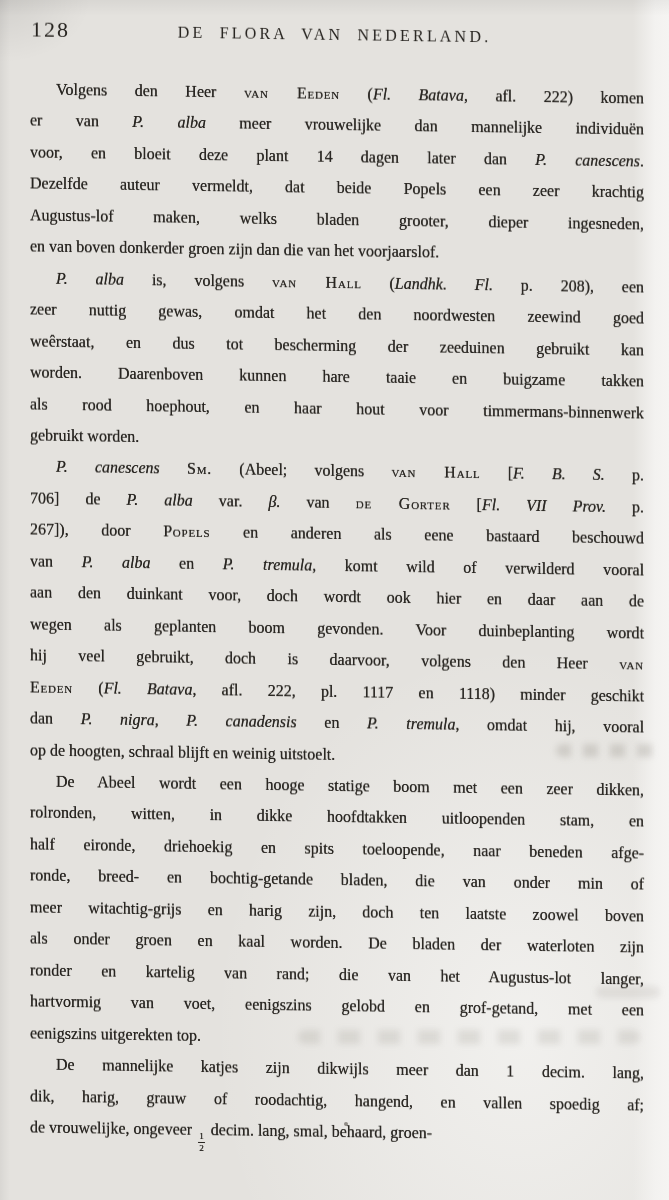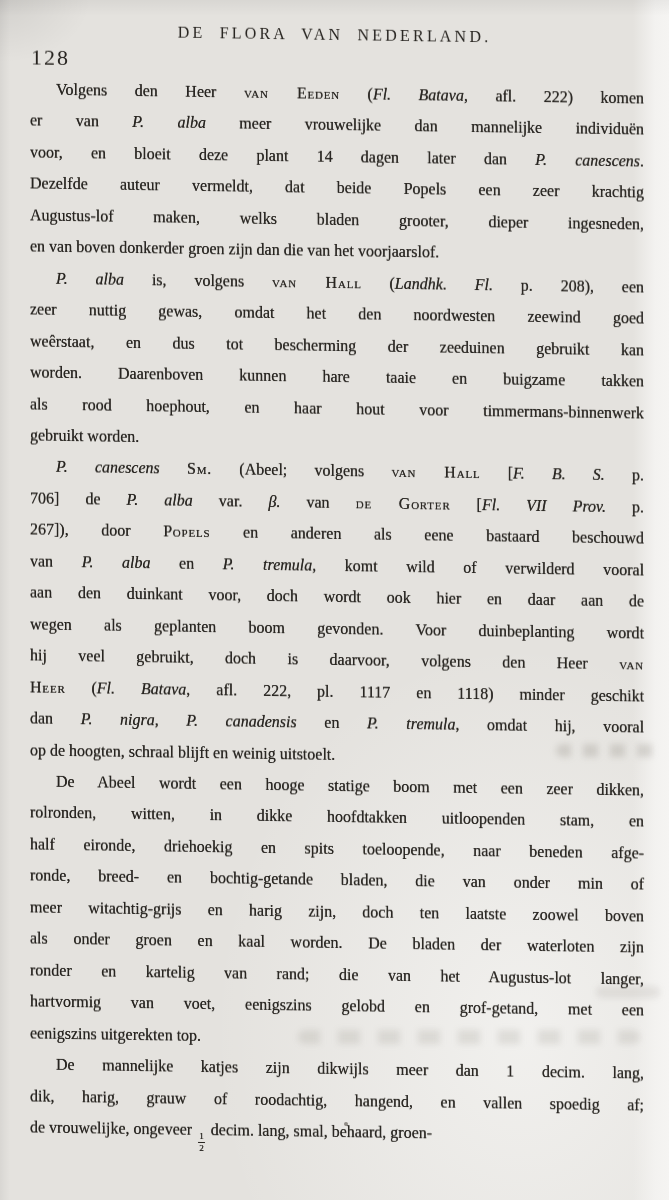--- a/index.html
+++ b/index.html
@@ -27,21 +27,20 @@
     transform-origin: 0 0;
     filter: blur(0.3px);
   }
 
   .pagenum {
     position: absolute;
     left: 31px;
     top: 16px;
     font-size: 22px;
     letter-spacing: 2px;
-    margin-top: 28px;
   }
 
   .runtitle {
     position: absolute;
     left: 0;
     right: 0;
     top: 21px;
     text-align: center;
     font-size: 16px;
     letter-spacing: 3.2px;
@@ -134,21 +133,21 @@
         <div class="line"><span>worden. Daarenboven kunnen hare taaie en buigzame takken</span></div>
         <div class="line"><span>als rood hoephout, en haar hout voor timmermans-binnenwerk</span></div>
         <div class="line last"><span>gebruikt worden.</span></div>
         <div class="line first"><span class="it">P. canescens</span><span> </span><span class="sc">Sm.</span><span> (Abeel; volgens </span><span class="sc">van Hall</span><span> [</span><span class="it">F. B. S.</span><span> p.</span></div>
         <div class="line"><span>706] de </span><span class="it">P. alba</span><span> var. </span><span class="it">β.</span><span> van </span><span class="sc">de Gorter</span><span> [</span><span class="it">Fl. VII Prov.</span><span> p.</span></div>
         <div class="line"><span>267]), door </span><span class="sc">Popels</span><span> en anderen als eene bastaard beschouwd</span></div>
         <div class="line"><span>van </span><span class="it">P. alba</span><span> en </span><span class="it">P. tremula,</span><span> komt wild of verwilderd vooral</span></div>
         <div class="line"><span>aan den duinkant voor, doch wordt ook hier en daar aan de</span></div>
         <div class="line"><span>wegen als geplanten boom gevonden. Voor duinbeplanting wordt</span></div>
         <div class="line"><span>hij veel gebruikt, doch is daarvoor, volgens den Heer </span><span class="sc">van</span></div>
-        <div class="line"><span class="sc">Heer</span><span> (</span><span class="it">Fl. Batava</span><span>, afl. 222, pl. 1117 en 1118) minder geschikt</span></div>
+        <div class="line"><span class="sc">Eeden</span><span> (</span><span class="it">Fl. Batava</span><span>, afl. 222, pl. 1117 en 1118) minder geschikt</span></div>
         <div class="line"><span>dan </span><span class="it">P. nigra</span><span>, </span><span class="it">P. canadensis</span><span> en </span><span class="it">P. tremula</span><span>, omdat hij, vooral</span></div>
         <div class="line last"><span>op de hoogten, schraal blijft en weinig uitstoelt.</span></div>
         <div class="line first"><span>De Abeel wordt een hooge statige boom met een zeer dikken,</span></div>
         <div class="line"><span>rolronden, witten, in dikke hoofdtakken uitloopenden stam, en</span></div>
         <div class="line"><span>half eironde, driehoekig en spits toeloopende, naar beneden afge-</span></div>
         <div class="line"><span>ronde, breed- en bochtig-getande bladen, die van onder min of</span></div>
         <div class="line"><span>meer witachtig-grijs en harig zijn, doch ten laatste zoowel boven</span></div>
         <div class="line"><span>als onder groen en kaal worden. De bladen der waterloten zijn</span></div>
         <div class="line"><span>ronder en kartelig van rand; die van het Augustus-lot langer,</span></div>
         <div class="line"><span>hartvormig van voet, eenigszins gelobd en grof-getand, met een</span></div>

